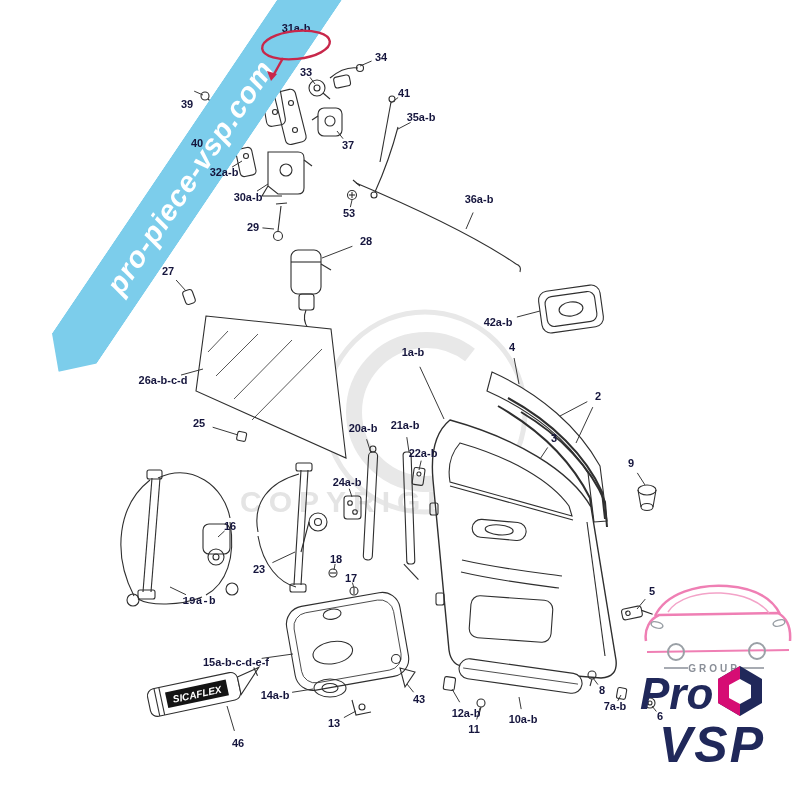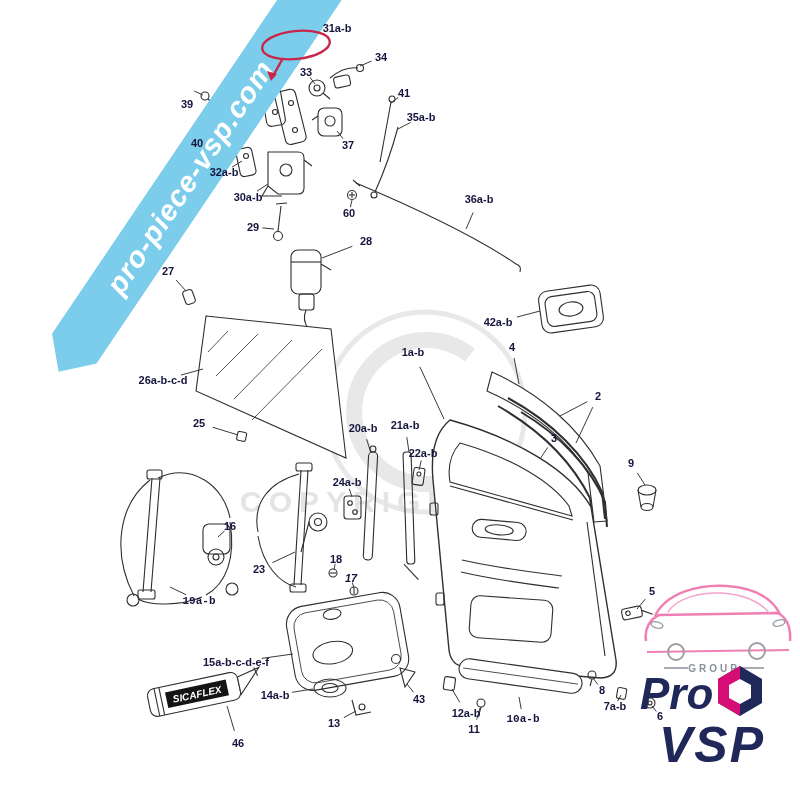--- a/index.html
+++ b/index.html
@@ -343,57 +343,57 @@
       <line x1="234.40026080611597" y1="730.8917863478446" x2="227" y2="706"></line>
     </svg>
 
   <div class="banner" style="background: rgb(124, 205, 235);">
     <span class="banner-text" style="color: rgb(255, 255, 255);">pro-piece-vsp.com</span>
   </div>
 
   <div class="layer" id="labels">
       <div class="part-label" style="left: 187px; top: 88px; margin-top: 16px;">39</div>
       <div class="part-label" style="left: 197px; top: 143px;">40</div>
-      <div class="part-label" style="left: 296px; top: 28px; margin-left: 41px;">31a-b</div>
+      <div class="part-label" style="left: 296px; top: 28px;">31a-b</div>
       <div class="part-label" style="left: 306px; top: 72px;">33</div>
       <div class="part-label" style="left: 381px; top: 57px;">34</div>
       <div class="part-label" style="left: 404px; top: 93px;">41</div>
       <div class="part-label" style="left: 421px; top: 117px;">35a-b</div>
       <div class="part-label" style="left: 348px; top: 145px;">37</div>
       <div class="part-label" style="left: 224px; top: 172px;">32a-b</div>
       <div class="part-label" style="left: 248px; top: 197px;">30a-b</div>
-      <div class="part-label" style="left: 349px; top: 213px;">60</div>
+      <div class="part-label" style="left: 349px; top: 213px;">53</div>
       <div class="part-label" style="left: 253px; top: 227px;">29</div>
       <div class="part-label" style="left: 366px; top: 241px;">28</div>
       <div class="part-label" style="left: 168px; top: 271px;">27</div>
       <div class="part-label" style="left: 479px; top: 199px;">36a-b</div>
       <div class="part-label" style="left: 498px; top: 322px;">42a-b</div>
       <div class="part-label" style="left: 163px; top: 380px;">26a-b-c-d</div>
       <div class="part-label" style="left: 413px; top: 352px;">1a-b</div>
       <div class="part-label" style="left: 512px; top: 347px;">4</div>
       <div class="part-label" style="left: 598px; top: 396px;">2</div>
       <div class="part-label" style="left: 554px; top: 438px;">3</div>
       <div class="part-label" style="left: 631px; top: 463px;">9</div>
       <div class="part-label" style="left: 199px; top: 423px;">25</div>
       <div class="part-label" style="left: 363px; top: 428px;">20a-b</div>
       <div class="part-label" style="left: 405px; top: 425px;">21a-b</div>
       <div class="part-label" style="left: 423px; top: 453px;">22a-b</div>
       <div class="part-label" style="left: 347px; top: 482px;">24a-b</div>
       <div class="part-label" style="left: 230px; top: 526px;">16</div>
       <div class="part-label" style="left: 259px; top: 569px;">23</div>
       <div class="part-label" style="left: 336px; top: 559px; text-align: center;">18</div>
-      <div class="part-label" style="left: 351px; top: 578px; font-style: italic;">17</div>
+      <div class="part-label" style="left: 351px; top: 578px;">17</div>
       <div class="part-label" style="left: 199px; top: 601px; font-family: Liberation Mono, monospace;">19a-b</div>
       <div class="part-label" style="left: 236px; top: 662px;">15a-b-c-d-e-f</div>
       <div class="part-label" style="left: 275px; top: 695px;">14a-b</div>
       <div class="part-label" style="left: 334px; top: 723px;">13</div>
       <div class="part-label" style="left: 419px; top: 699px; text-align: center;">43</div>
       <div class="part-label" style="left: 466px; top: 713px;">12a-b</div>
       <div class="part-label" style="left: 474px; top: 729px;">11</div>
-      <div class="part-label" style="left: 523px; top: 719px; font-family: Liberation Mono, monospace;">10a-b</div>
+      <div class="part-label" style="left: 523px; top: 719px;">10a-b</div>
       <div class="part-label" style="left: 602px; top: 690px;">8</div>
       <div class="part-label" style="left: 615px; top: 706px;">7a-b</div>
       <div class="part-label" style="left: 660px; top: 716px;">6</div>
       <div class="part-label" style="left: 652px; top: 591px;">5</div>
       <div class="part-label" style="left: 238px; top: 743px;">46</div>
     </div>
 
   <svg class="layer" viewBox="0 0 800 800">
     <g stroke="#c8274a" fill="none" stroke-width="2.4">
       <ellipse cx="296" cy="45" rx="34" ry="14" transform="rotate(-6 296 45)"></ellipse>

